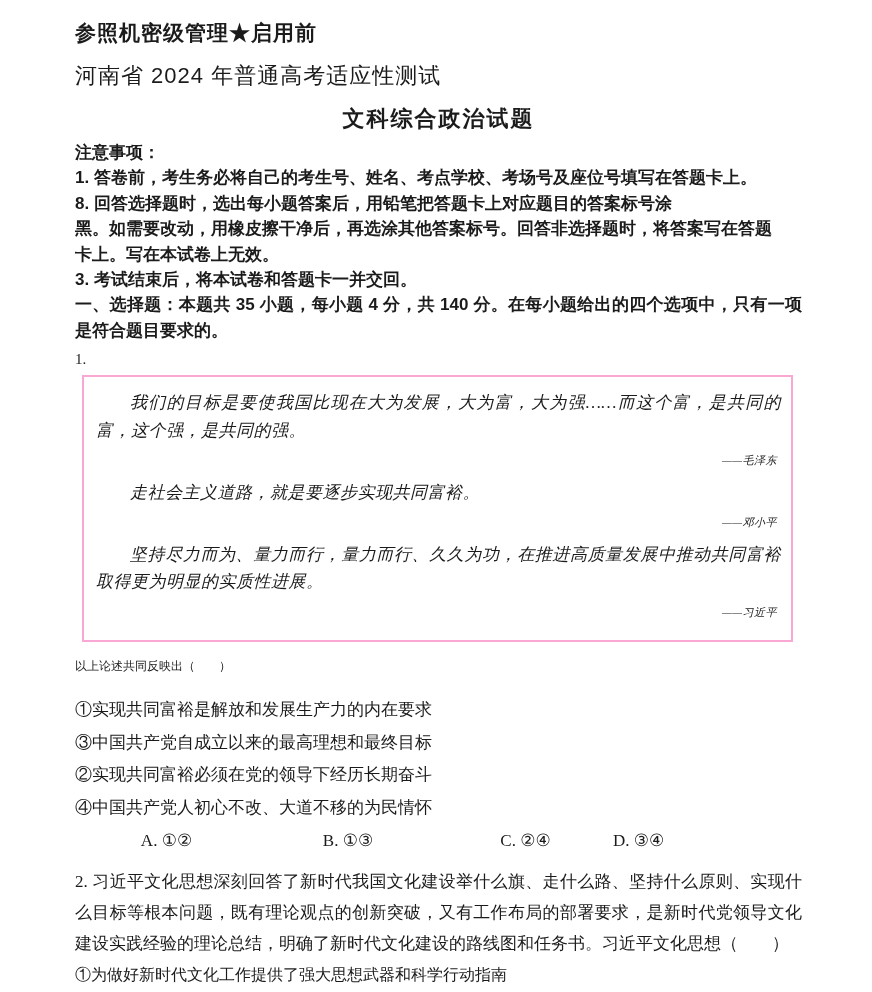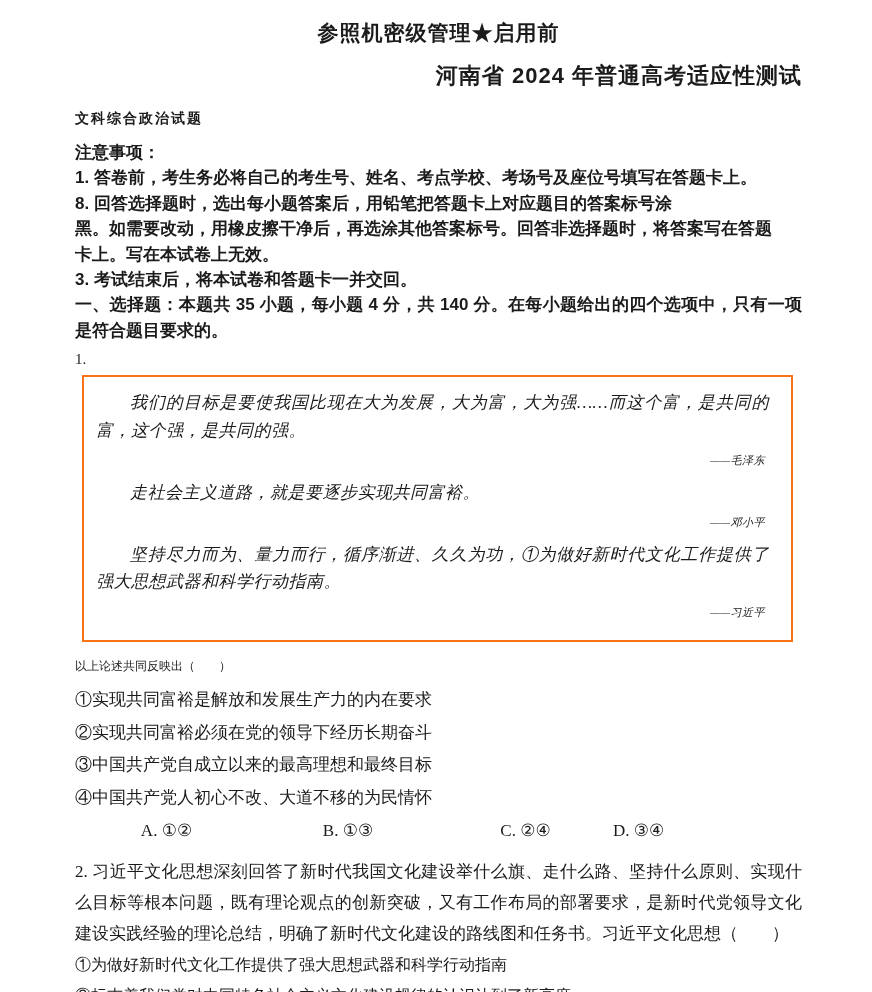--- a/index.html
+++ b/index.html
@@ -14,41 +14,41 @@
   }
   .page {
     width: 872px;
     height: 992px;
     padding: 14px 70px 0 75px;
     background: #ffffff;
   }
 
   
   .h-sec {
-    text-align: center;
     font-family: "Liberation Sans", sans-serif;
     font-weight: bold;
     font-size: 21px;
     line-height: 26px;
     margin-top: 6px;
     letter-spacing: 1px;
   }
   .h-exam {
-    text-align: right;
+    text-align: left;
     font-family: "Liberation Sans", sans-serif;
-    font-weight: bold;
+    font-weight: normal;
     font-size: 22px;
     line-height: 27px;
     margin-top: 16px;
     letter-spacing: 1px;
   }
   .h-paper {
+    text-align: center;
     font-family: "Liberation Sans", sans-serif;
     font-weight: bold;
-    font-size: 14px;
+    font-size: 22px;
     line-height: 27px;
     margin-top: 16px;
     letter-spacing: 2px;
   }
 
   
   .notice {
     margin-top: 8px;
     font-family: "Liberation Sans", sans-serif;
     font-weight: bold;
@@ -69,22 +69,22 @@
   
   .q-number {
     margin-top: 7px;
     font-size: 15px;
     line-height: 18px;
   }
   .quote-box {
     margin-top: 7px;
     margin-left: 7px;
     width: 711px;
-    border: 2px solid #f97316;
-    padding: 8px 22px 10px 12px;
+    border: 2px solid #f9a8d4;
+    padding: 8px 10px 10px 12px;
   }
   .quote-text {
     font-style: italic;
     font-size: 17px;
     line-height: 27.5px;
     text-indent: 2em;
     text-align: justify;
     letter-spacing: 0.5px;
     margin-top: 4px;
   }
@@ -95,21 +95,21 @@
     text-align: right;
     padding-right: 4px;
     margin: 3px 0 4px 0;
     letter-spacing: 0.5px;
   }
   .stem {
     margin-top: 13px;
     font-size: 12px;
     line-height: 22px;
   }
-  .stmt-list { margin-top: 7px; }
+  .stmt-list { margin-top: 17px; }
   .stmt-line {
     font-size: 17px;
     line-height: 32.5px;
   }
   .options-row {
     display: flex;
     font-size: 17px;
     line-height: 32px;
     margin-top: 1px;
     text-align: center;
@@ -155,31 +155,31 @@
   <div class="quote-box">
     <div>
       <p class="quote-text">我们的目标是要使我国比现在大为发展，大为富，大为强……而这个富，是共同的富，这个强，是共同的强。</p>
       <div class="quote-author">——毛泽东</div>
     </div>
     <div>
       <p class="quote-text">走社会主义道路，就是要逐步实现共同富裕。</p>
       <div class="quote-author">——邓小平</div>
     </div>
     <div>
-      <p class="quote-text">坚持尽力而为、量力而行，循序渐进、久久为功，①为做好新时代文化工作提供了强大思想武器和科学行动指南。</p>
+      <p class="quote-text">坚持尽力而为、量力而行，量力而行、久久为功，在推进高质量发展中推动共同富裕取得更为明显的实质性进展。</p>
       <div class="quote-author">——习近平</div>
     </div>
   </div>
 
   <div class="stem">以上论述共同反映出（　　）</div>
 
   <div class="stmt-list">
     <div class="stmt-line">①实现共同富裕是解放和发展生产力的内在要求</div>
+    <div class="stmt-line">③中国共产党自成立以来的最高理想和最终目标</div>
     <div class="stmt-line">②实现共同富裕必须在党的领导下经历长期奋斗</div>
-    <div class="stmt-line">③中国共产党自成立以来的最高理想和最终目标</div>
     <div class="stmt-line">④中国共产党人初心不改、大道不移的为民情怀</div>
   </div>
 
   <div class="options-row">
     <span class="option">A. ①②</span>
     <span class="option">B. ①③</span>
     <span class="option">C. ②④</span>
     <span class="option">D. ③④</span>
   </div>
 

